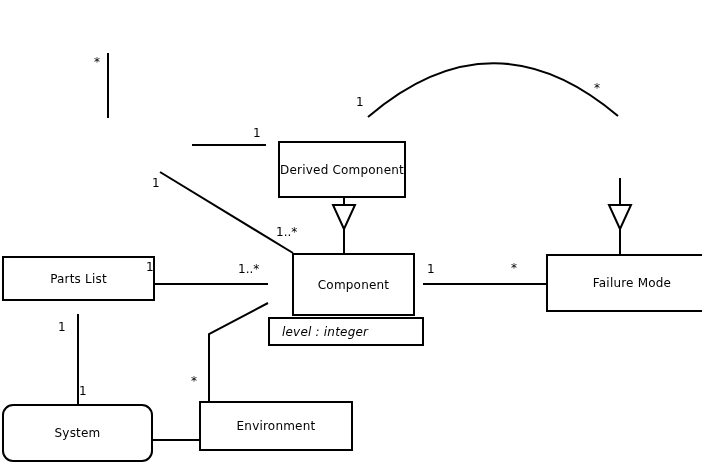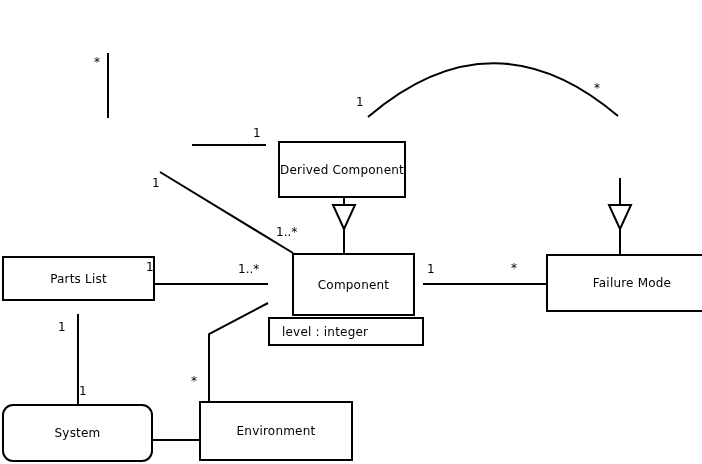--- a/index.html
+++ b/index.html
@@ -25,20 +25,21 @@
     align-items: center;
     justify-content: center;
     font-size: 12px;
     color: #000000;
     letter-spacing: 0.2px;
     white-space: nowrap;
   }
   .cls.attr {
     justify-content: flex-start;
     padding-left: 12px;
+    font-style: italic;
   }
   .mult {
     position: absolute;
     font-size: 12px;
     color: #000000;
     line-height: 14px;
     white-space: nowrap;
   }
 </style>
 </head>
@@ -89,21 +90,21 @@
   </div>
 
   <div class="cls" style="left:546px; top:254px; width:172px; height:58px;">
     <span>Failure Mode</span>
   </div>
 
   <div class="cls" style="left:2px;   top:404px; width:151px; height:58px;border-radius:11px;">
     <span>System</span>
   </div>
 
-  <div class="cls" style="left:199px; top:401px; width:154px; height:60px;">
+  <div class="cls" style="left:199px; top:401px; width:154px; height:50px;">
     <span>Environment</span>
   </div>
 
   <span class="mult" style="left:94px;  top:55px;">*</span>
   <span class="mult" style="left:253px; top:126px;">1</span>
   <span class="mult" style="left:152px; top:176px;">1</span>
   <span class="mult" style="left:276px; top:225px;">1..*</span>
   <span class="mult" style="left:356px; top:95px;">1</span>
   <span class="mult" style="left:594px; top:81px;">*</span>
   <span class="mult" style="left:146px; top:260px;">1</span>

